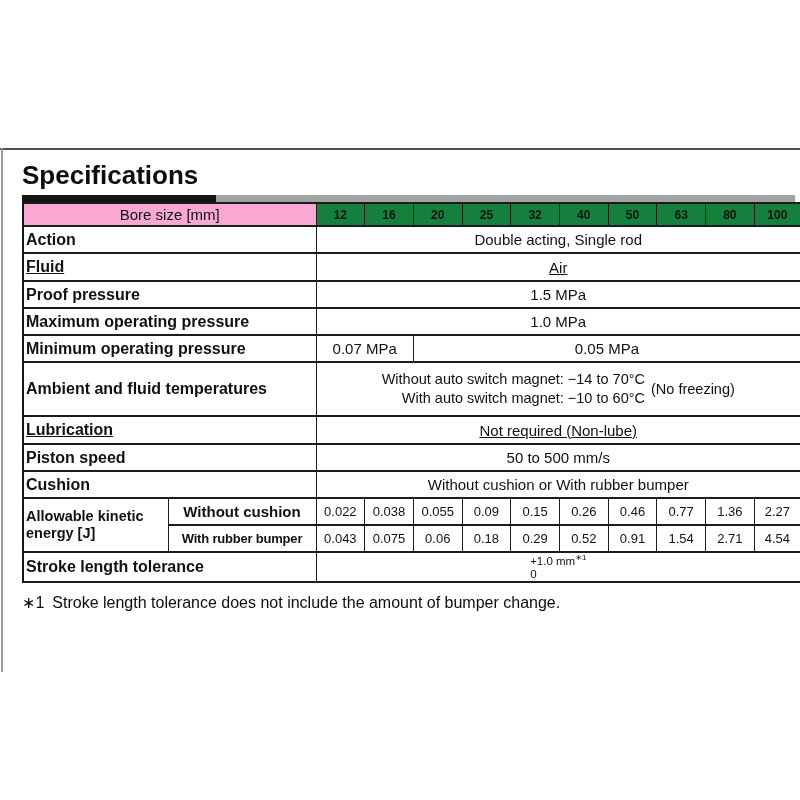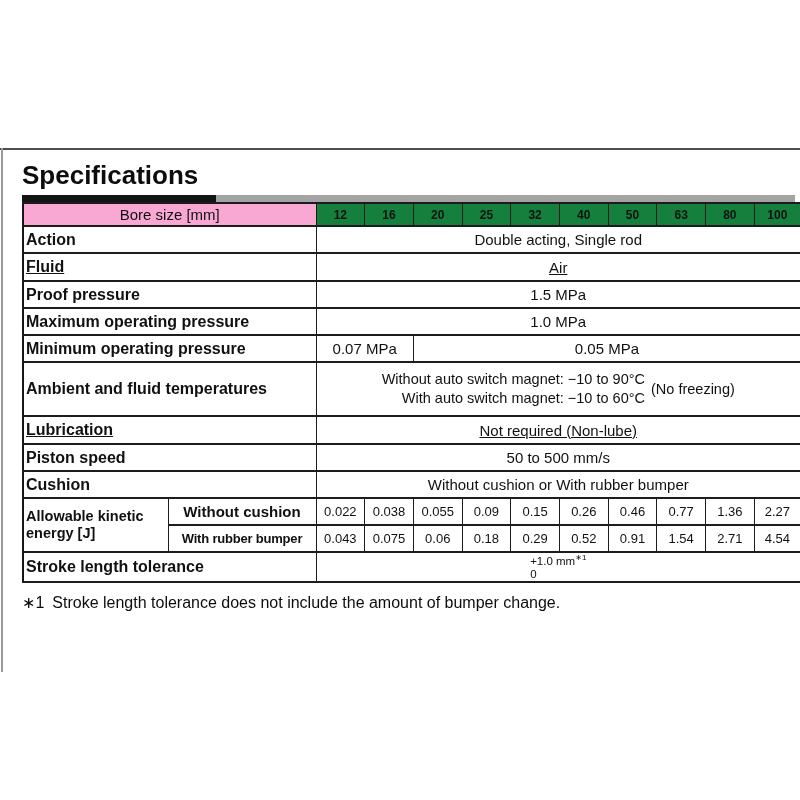--- a/index.html
+++ b/index.html
@@ -115,21 +115,21 @@
       <td class="lbl" colspan="2">Minimum operating pressure</td>
       <td class="val" colspan="2">0.07 MPa</td>
       <td class="val" colspan="8">0.05 MPa</td>
     </tr>
 
     <tr class="r-amb">
       <td class="lbl" colspan="2">Ambient and fluid temperatures</td>
       <td class="amb" colspan="10">
         <div class="amb-wrap">
           <div class="amb-lines">
-            <div>Without auto switch magnet: −10 to 90°C</div>
+            <div>Without auto switch magnet: −14 to 70°C</div>
             <div>With auto switch magnet: −10 to 60°C</div>
           </div>
           <span class="amb-note">(No freezing)</span>
         </div>
       </td>
     </tr>
 
     <tr class="r-fluid">
       <td class="lbl" colspan="2">Lubrication</td>
       <td class="val" colspan="10">Not required (Non-lube)</td>

